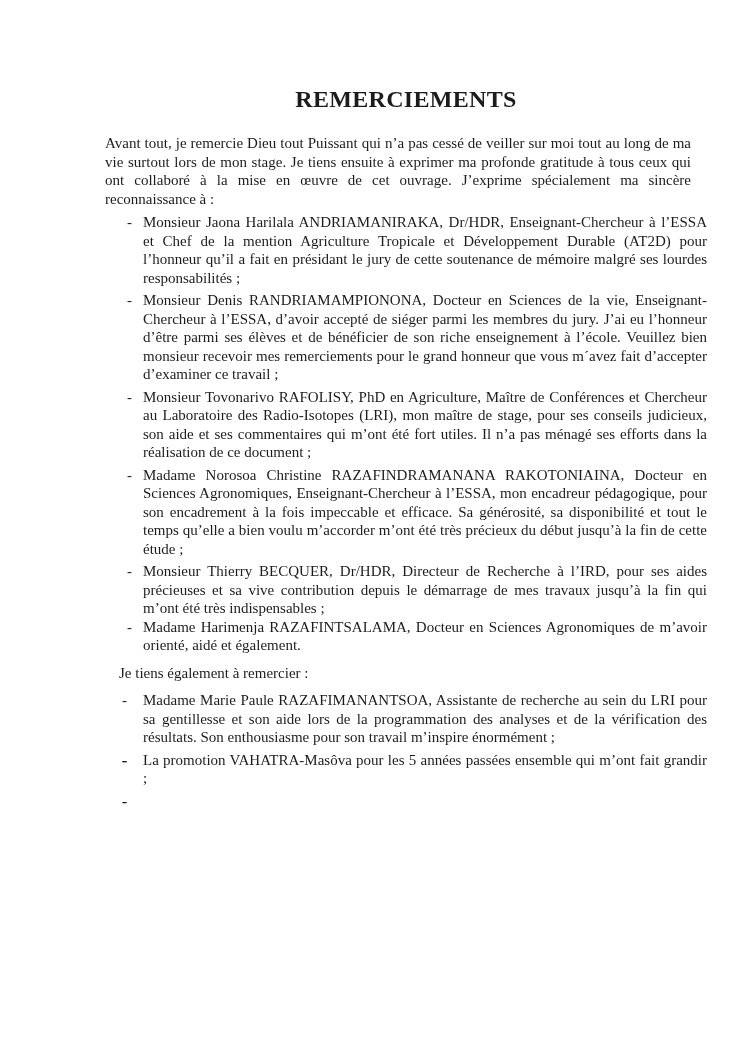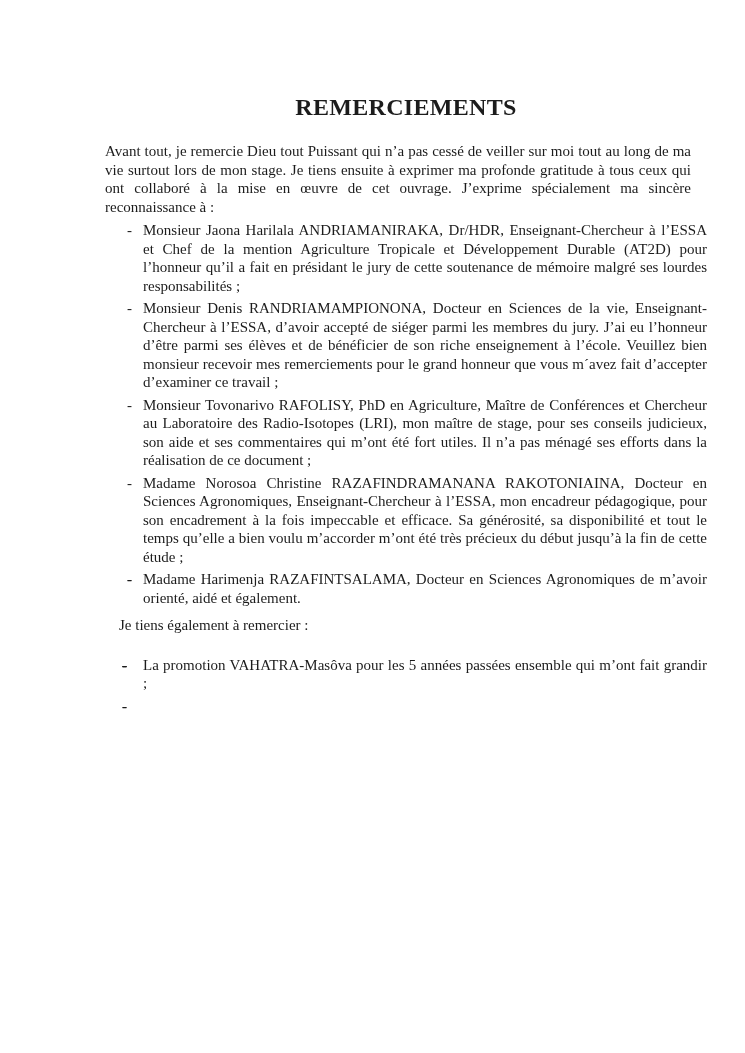--- a/index.html
+++ b/index.html
@@ -18,21 +18,21 @@
     width: 745px;
     height: 1053px;
     padding: 86px 38px 30px 105px;
     overflow: hidden;
     background: #ffffff;
   }
   .title {
     font-size: 24px;
     font-weight: bold;
     text-align: center;
-    margin: 8px 0 21px 0;
+    margin: 0 0 21px 0;
     letter-spacing: 0.3px;
   }
   .para, .li {
     font-size: 15px;
     line-height: 18.5px;
     text-align: justify;
   }
   .intro {
     margin: 0 16px 5px 0;
   }
@@ -49,21 +49,21 @@
     left: 22px;
     top: 0;
   }
   .list2 .li .dash {
     left: 17px;
   }
   .li.mb0 {
     margin-bottom: 0;
   }
   .middle {
-    margin: 9px 0 21px 14px;
+    margin: 9px 0 9px 14px;
     text-align: left;
   }
   .justify-last {
     text-align-last: justify;
   }
 </style>
 </head>
 <body>
 
 <div class="page">
@@ -84,32 +84,34 @@
     <div class="li">
       <span class="dash">-</span>
       <span class="li-text">Monsieur Tovonarivo RAFOLISY, PhD en Agriculture, Maître de Conférences et Chercheur au Laboratoire des Radio-Isotopes (LRI), mon maître de stage, pour ses conseils judicieux, son aide et ses commentaires qui m’ont été fort utiles. Il n’a pas ménagé ses efforts dans la réalisation de ce document ;</span>
     </div>
     <div class="li">
       <span class="dash">-</span>
       <span class="li-text">Madame Norosoa Christine RAZAFINDRAMANANA RAKOTONIAINA, Docteur en Sciences Agronomiques, Enseignant-Chercheur à l’ESSA, mon encadreur pédagogique, pour son encadrement à la fois impeccable et efficace. Sa générosité, sa disponibilité et tout le temps qu’elle a bien voulu m’accorder m’ont été très précieux du début jusqu’à la fin de cette étude ;</span>
     </div>
     <div class="li mb0">
       <span class="dash">-</span>
+      <span class="li-text">Monsieur Thierry BECQUER, Dr/HDR, Directeur de Recherche à l’IRD, pour ses aides précieuses et sa vive contribution depuis le démarrage de mes travaux jusqu’à la fin qui m’ont été très indispensables ;</span>
     </div>
     <div class="li">
       <span class="dash">-</span>
       <span class="li-text">Madame Harimenja RAZAFINTSALAMA, Docteur en Sciences Agronomiques de m’avoir orienté, aidé et également.</span>
     </div>
   </div>
 
   <p class="para middle">Je tiens également à remercier :</p>
 
   <div class="list list2">
     <div class="li">
       <span class="dash">-</span>
+      <span class="li-text">Madame Marie Paule RAZAFIMANANTSOA, Assistante de recherche au sein du LRI pour sa gentillesse et son aide lors de la programmation des analyses et de la vérification des résultats. Son enthousiasme pour son travail m’inspire énormément ;</span>
     </div>
     <div class="li">
       <span class="dash">-</span>
     </div>
     <div class="li">
       <span class="dash">-</span>
     </div>
     <div class="li">
       <span class="dash">-</span>
       <span class="li-text">La promotion VAHATRA-Masôva pour les 5 années passées ensemble qui m’ont fait grandir ;</span>

